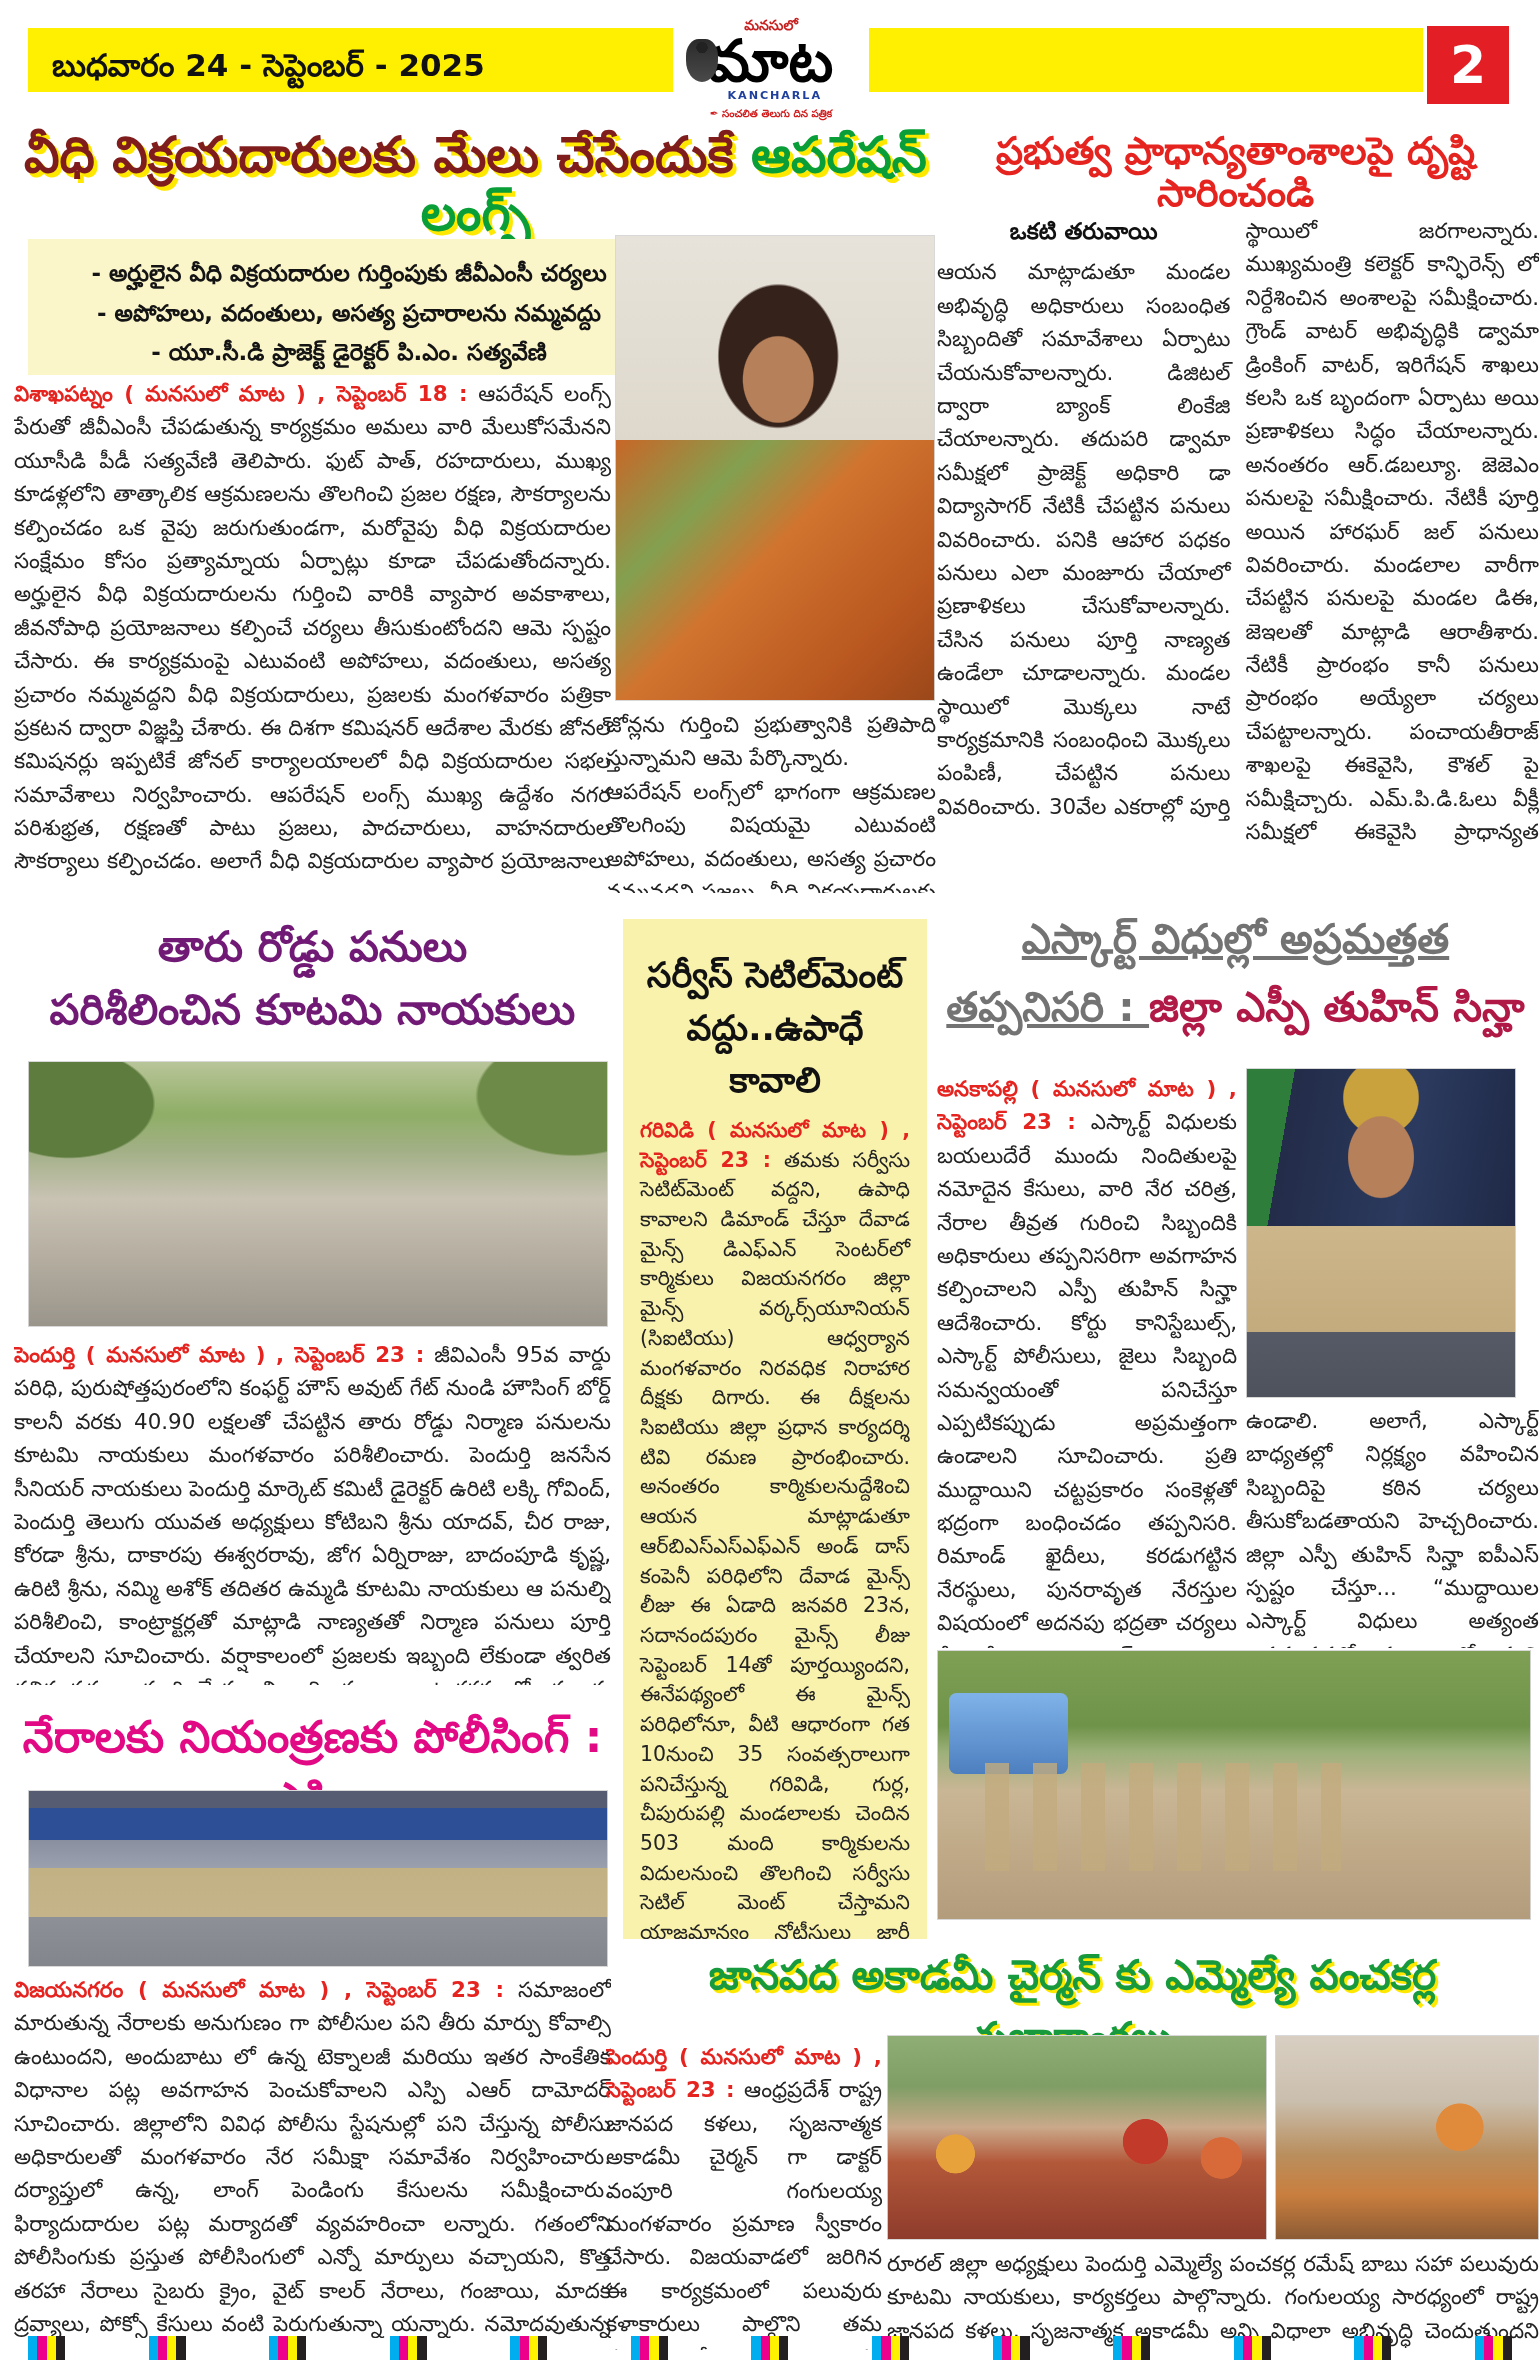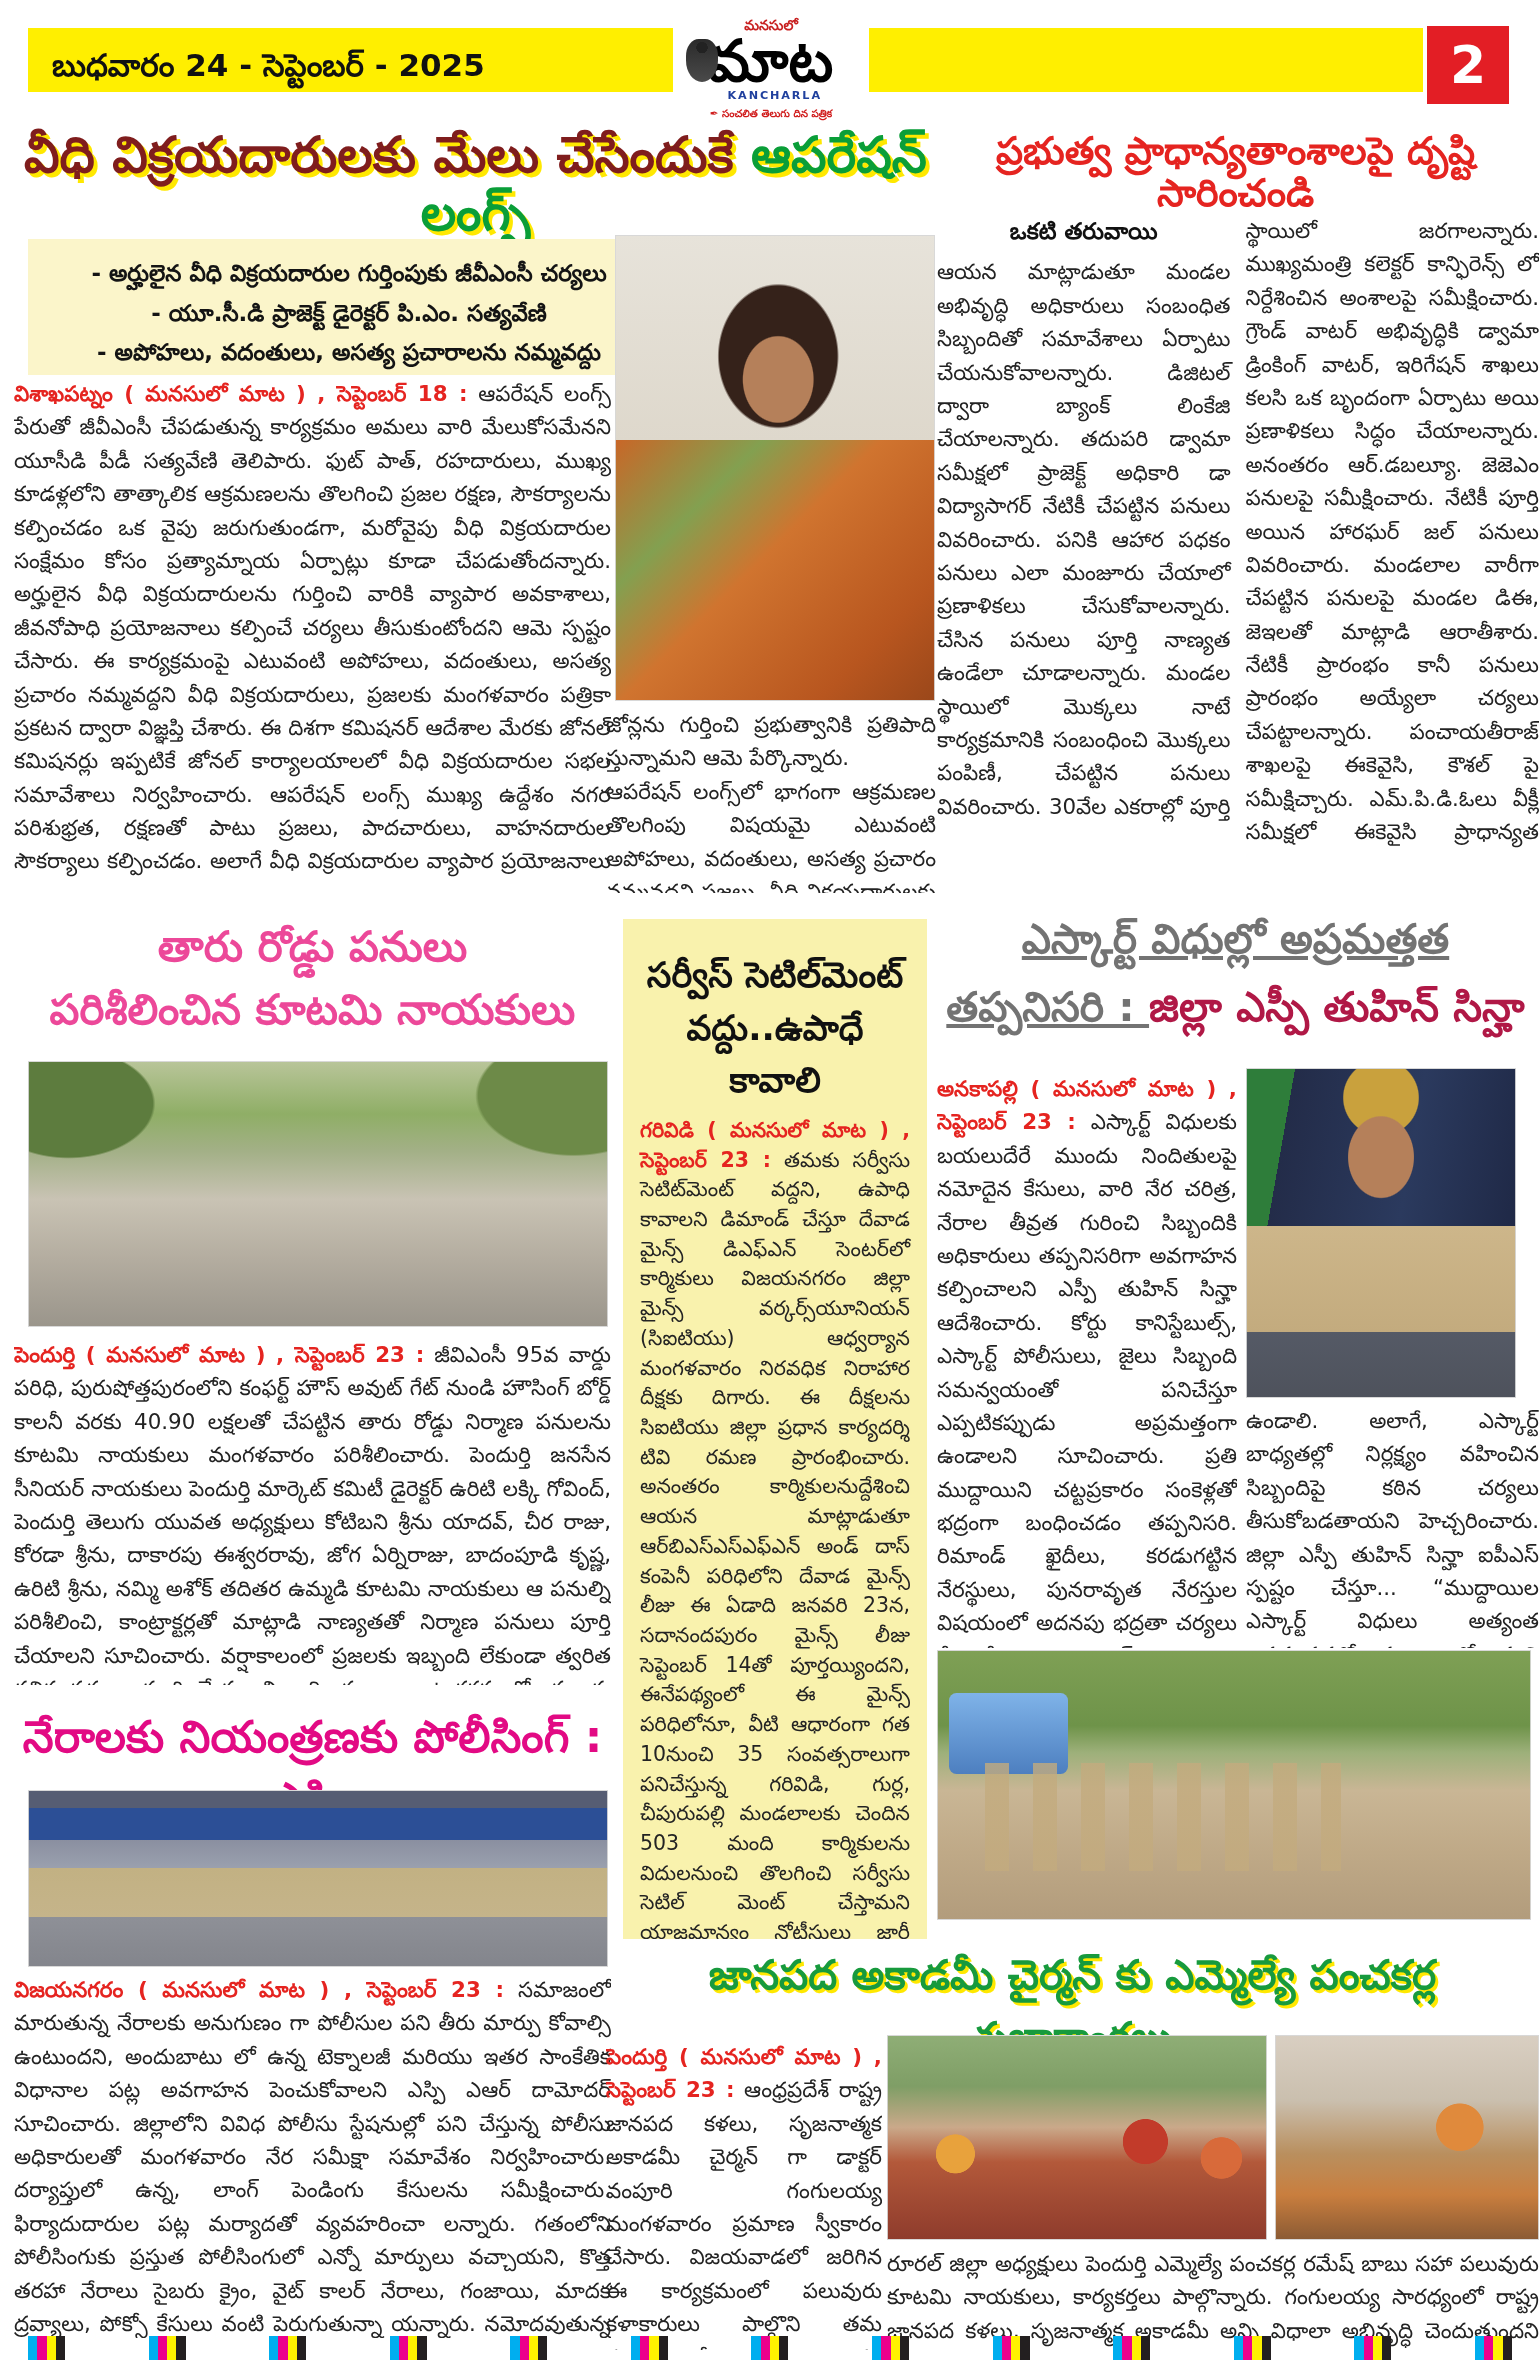--- a/index.html
+++ b/index.html
@@ -21,21 +21,21 @@
   .logo-sub{font-size:11.2px;letter-spacing:1.9px;color:#20409e;font-weight:800;text-align:center;padding-left:7.5px;display:inline-block;}
   .logo-tagline{font-size:10.3px;color:#d01c1c;font-weight:700;display:inline-block;}
   .page-num-box{left:1427px;top:26px;width:82px;height:78px;background:#e31e25;color:#fff;
       font-size:52px;font-weight:800;text-align:center;line-height:78px;}
 
   
   .hl-lead{left:14px;top:127px;width:923px;font-size:50px;font-weight:800;line-height:1.15;text-align:center;}
   .hl-lead .m{color:#7f1d1d;text-shadow:3.7px 3.7px 0 #ffe800;}
   .hl-lead .g{color:#0a9e38;text-shadow:3.7px 3.7px 0 #ffe800;}
   .hl-govt{left:932px;top:131px;width:607px;font-size:38px;font-weight:800;color:#e52420;text-align:center;line-height:1.1;}
-  .hl-road{left:14px;top:915px;width:597px;font-size:42px;font-weight:800;color:#ec4899;text-align:center;line-height:1.5;}
+  .hl-road{left:14px;top:915px;width:597px;font-size:42px;font-weight:800;color:#701a75;text-align:center;line-height:1.5;}
   .hl-road span{display:block;}
   .hl-police{left:14px;top:1706px;width:597px;font-size:44px;font-weight:800;color:#e20a84;text-align:center;line-height:1.4;}
   .hl-escort{left:932px;top:906px;width:607px;font-size:41px;font-weight:800;text-align:center;line-height:1.65;}
   .hl-escort .b{color:#737373;text-decoration:underline;}
   .hl-escort .r{color:#b01846;}
   .hl-escort span.line{display:block;}
   .hl-academy{left:606px;top:1945px;width:933px;font-size:41px;font-weight:800;color:#179a3d;
       text-shadow:2.8px 2.8px 0 #ffe800;text-align:center;line-height:1.5;}
 
   
@@ -111,22 +111,22 @@
     <span class="logo-tagline">✒ సంచలిత తెలుగు దిన పత్రిక</span>
   </div>
   <div class="abs mast-yellow mast-right"></div>
   <div class="abs page-num-box">2</div>
 
   <div class="abs hl-lead">
     <span class="m">వీధి విక్రయదారులకు మేలు చేసేందుకే </span><span class="g">ఆపరేషన్ లంగ్స్</span>
   </div>
   <div class="abs bullets-box">
     <div>- అర్హులైన వీధి విక్రయదారుల గుర్తింపుకు జీవీఎంసీ చర్యలు</div>
+    <div>- అపోహలు, వదంతులు, అసత్య ప్రచారాలను నమ్మవద్దు</div>
     <div>- యూ.సీ.డి ప్రాజెక్ట్ డైరెక్టర్ పి.ఎం. సత్యవేణి</div>
-    <div>- అపోహలు, వదంతులు, అసత్య ప్రచారాలను నమ్మవద్దు</div>
   </div>
   <div class="abs photo photo-woman"></div>
   <div class="abs body-txt lead-body">
     <span class="dateline">విశాఖపట్నం ( మనసులో మాట ) , సెప్టెంబర్ 18 :</span>
     <span>ఆపరేషన్ లంగ్స్ పేరుతో జీవీఎంసీ చేపడుతున్న కార్యక్రమం అమలు వారి మేలుకోసమేనని యూసీడి పీడీ సత్యవేణి తెలిపారు. ఫుట్ పాత్, రహదారులు, ముఖ్య కూడళ్లలోని తాత్కాలిక ఆక్రమణలను తొలగించి ప్రజల రక్షణ, సౌకర్యాలను కల్పించడం ఒక వైపు జరుగుతుండగా, మరోవైపు వీధి విక్రయదారుల సంక్షేమం కోసం ప్రత్యామ్నాయ ఏర్పాట్లు కూడా చేపడుతోందన్నారు. అర్హులైన వీధి విక్రయదారులను గుర్తించి వారికి వ్యాపార అవకాశాలు, జీవనోపాధి ప్రయోజనాలు కల్పించే చర్యలు తీసుకుంటోందని ఆమె స్పష్టం చేసారు. ఈ కార్యక్రమంపై ఎటువంటి అపోహలు, వదంతులు, అసత్య ప్రచారం నమ్మవద్దని వీధి విక్రయదారులు, ప్రజలకు మంగళవారం పత్రికా ప్రకటన ద్వారా విజ్ఞప్తి చేశారు. ఈ దిశగా కమిషనర్ ఆదేశాల మేరకు జోనల్ కమిషనర్లు ఇప్పటికే జోనల్ కార్యాలయాలలో వీధి విక్రయదారుల సభల సమావేశాలు నిర్వహించారు. ఆపరేషన్ లంగ్స్ ముఖ్య ఉద్దేశం నగర పరిశుభ్రత, రక్షణతో పాటు ప్రజలు, పాదచారులు, వాహనదారుల సౌకర్యాలు కల్పించడం. అలాగే వీధి విక్రయదారుల వ్యాపార ప్రయోజనాలు కాపాడుతూ వారికి ఎటువంటి ఇబ్బందులు లేకుండా స్వేచ్ఛగా వ్యాపారం చేయుటకు వెసులుబాటులు కల్పిస్తామని ఆమె తెలిపారు. ఈ దిశగా ఆంధ్రప్రదేశ్ రాష్ట్ర వీధి విక్రయదారుల చట్టం మరియు వీధి విక్రయ విధాన మార్గదర్శకాల్లో అర్హులుగా గుర్తింపు పొందిన వారికి ప్రత్యామ్నాయ సౌకర్యాలు కల్పిస్తామని ప్రాజెక్ట్ డైరెక్టర్ తెలిపారు. ఇప్పటికే నగరంలో 21 విక్రయ జోన్లను టౌన్ ప్లానింగ్ శాఖ గుర్తించి ప్రభుత్వానికి నివేదించిందని, అదనంగా మరిన్ని విక్రయ</span>
   </div>
   <div class="abs body-txt lead-cont">
     <div>జోన్లను గుర్తించి ప్రభుత్వానికి ప్రతిపాది స్తున్నామని ఆమె పేర్కొన్నారు.</div>
     <div>ఆపరేషన్ లంగ్స్‌లో భాగంగా ఆక్రమణల తొలగింపు విషయమై ఎటువంటి అపోహలు, వదంతులు, అసత్య ప్రచారం నమ్మవద్దని ప్రజలు, వీధి విక్రయదారులకు ప్రాజెక్ట్ డైరెక్టర్ విజ్ఞప్తి చేశారు.</div>
   </div>

